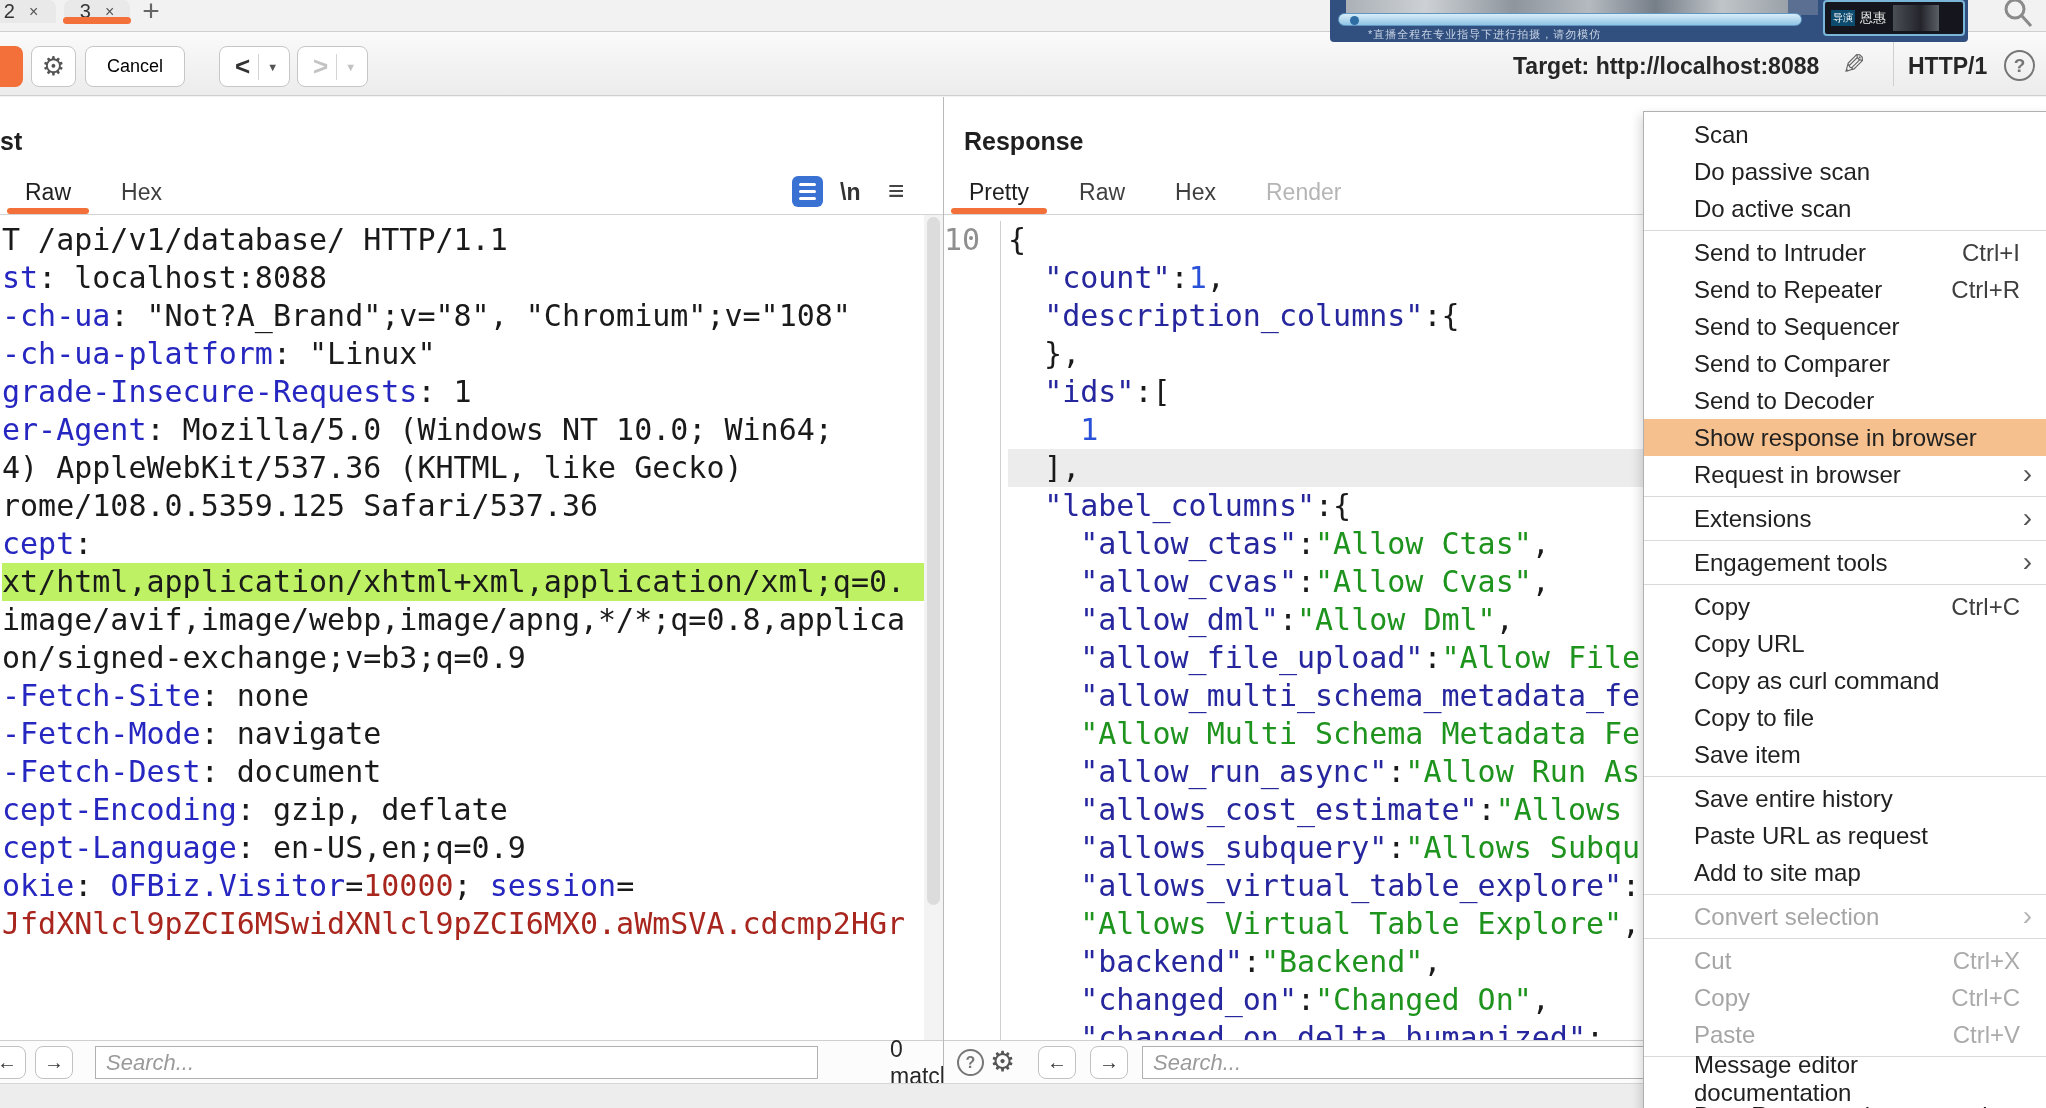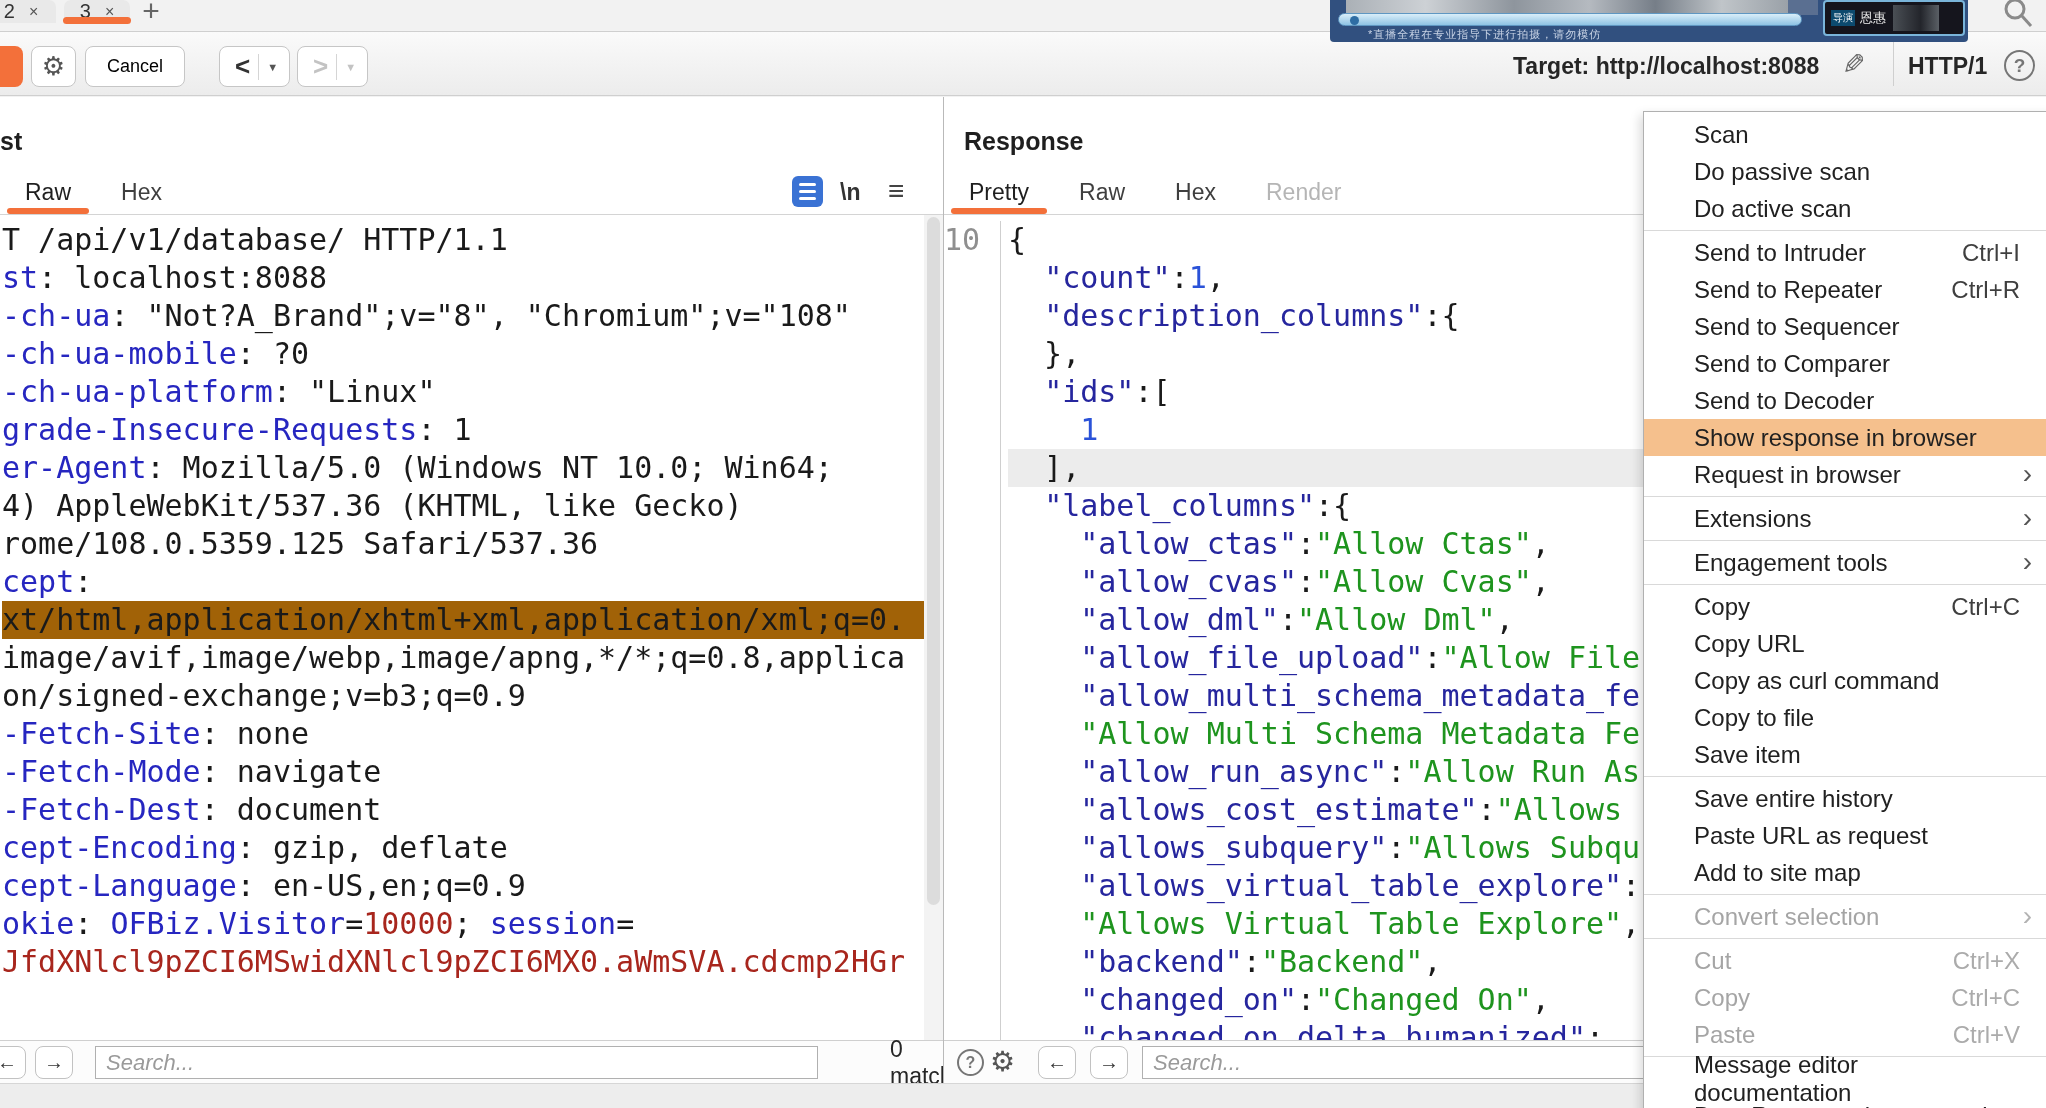--- a/index.html
+++ b/index.html
@@ -74,21 +74,21 @@
            display:flex;flex-direction:column;justify-content:center;}
   .pp-icon i{display:block;width:17px;height:3px;background:#fff;margin:2px auto;border-radius:2px;}
   .nl-icon{position:absolute;left:840px;top:82px;font-size:23px;color:#333;font-weight:bold;}
   .ham-icon{position:absolute;left:888px;top:78px;font-size:28px;color:#444;}
   
   .code{position:absolute;left:0;top:118px;bottom:0;overflow:hidden;
         font-family:"DejaVu Sans Mono",monospace;font-size:30px;padding-top:6px;}
   .req-code{width:924px;padding-left:2px;}
   .resp-code{width:1102px;}
   .rline{white-space:pre;height:38px;line-height:38px;}
-  .rline.hl{background:#a16207;}
+  .rline.hl{background:#bef264;}
   .jline{display:flex;height:38px;line-height:38px;}
   .gutter{flex:0 0 49px;text-align:left;padding-right:7px;border-right:1px solid #cfcfcf;
           color:#8f8f8f;margin-right:7px;}
   .line-text{white-space:pre;flex:1;}
   .jline.hl .line-text{background:#ececec;}
   .c-d{color:#1a1a1a;} .c-n{color:#2626c0;} .c-r{color:#a8261d;}
   .c-k{color:#26269e;} .c-s{color:#1e941e;} .c-b{color:#2a52d8;}
   .req-sb{position:absolute;left:924px;top:118px;width:19px;bottom:0;background:#f3f3f3;}
   .req-sb .thumb{margin:2px auto 0;width:13px;height:688px;background:#dcdcdc;border-radius:7px;}
   
@@ -187,21 +187,20 @@
         <i></i>
         <i></i>
       </div>
     <div class="nl-icon">\n</div>
     <div class="ham-icon">≡</div>
     <div class="ediv"></div>
     <div class="code req-code" id="req-lines">
         <div class="rline"><span class="c-d">T /api/v1/database/ HTTP/1.1</span></div>
         <div class="rline"><span class="c-n">st</span><span class="c-d">: localhost:8088</span></div>
         <div class="rline"><span class="c-n">-ch-ua</span><span class="c-d">: "Not?A_Brand";v="8", "Chromium";v="108"</span></div>
-        <div class="rline"><span class="c-n">-ch-ua-mobile</span><span class="c-d">: ?0</span></div>
         <div class="rline"><span class="c-n">-ch-ua-platform</span><span class="c-d">: "Linux"</span></div>
         <div class="rline"><span class="c-n">grade-Insecure-Requests</span><span class="c-d">: 1</span></div>
         <div class="rline"><span class="c-n">er-Agent</span><span class="c-d">: Mozilla/5.0 (Windows NT 10.0; Win64;</span></div>
         <div class="rline"><span class="c-d">4) AppleWebKit/537.36 (KHTML, like Gecko)</span></div>
         <div class="rline"><span class="c-d">rome/108.0.5359.125 Safari/537.36</span></div>
         <div class="rline"><span class="c-n">cept</span><span class="c-d">:</span></div>
         <div class="rline hl"><span class="c-d">xt/html,application/xhtml+xml,application/xml;q=0.</span></div>
         <div class="rline"><span class="c-d">image/avif,image/webp,image/apng,*/*;q=0.8,applica</span></div>
         <div class="rline"><span class="c-d">on/signed-exchange;v=b3;q=0.9</span></div>
         <div class="rline"><span class="c-n">-Fetch-Site</span><span class="c-d">: none</span></div>

